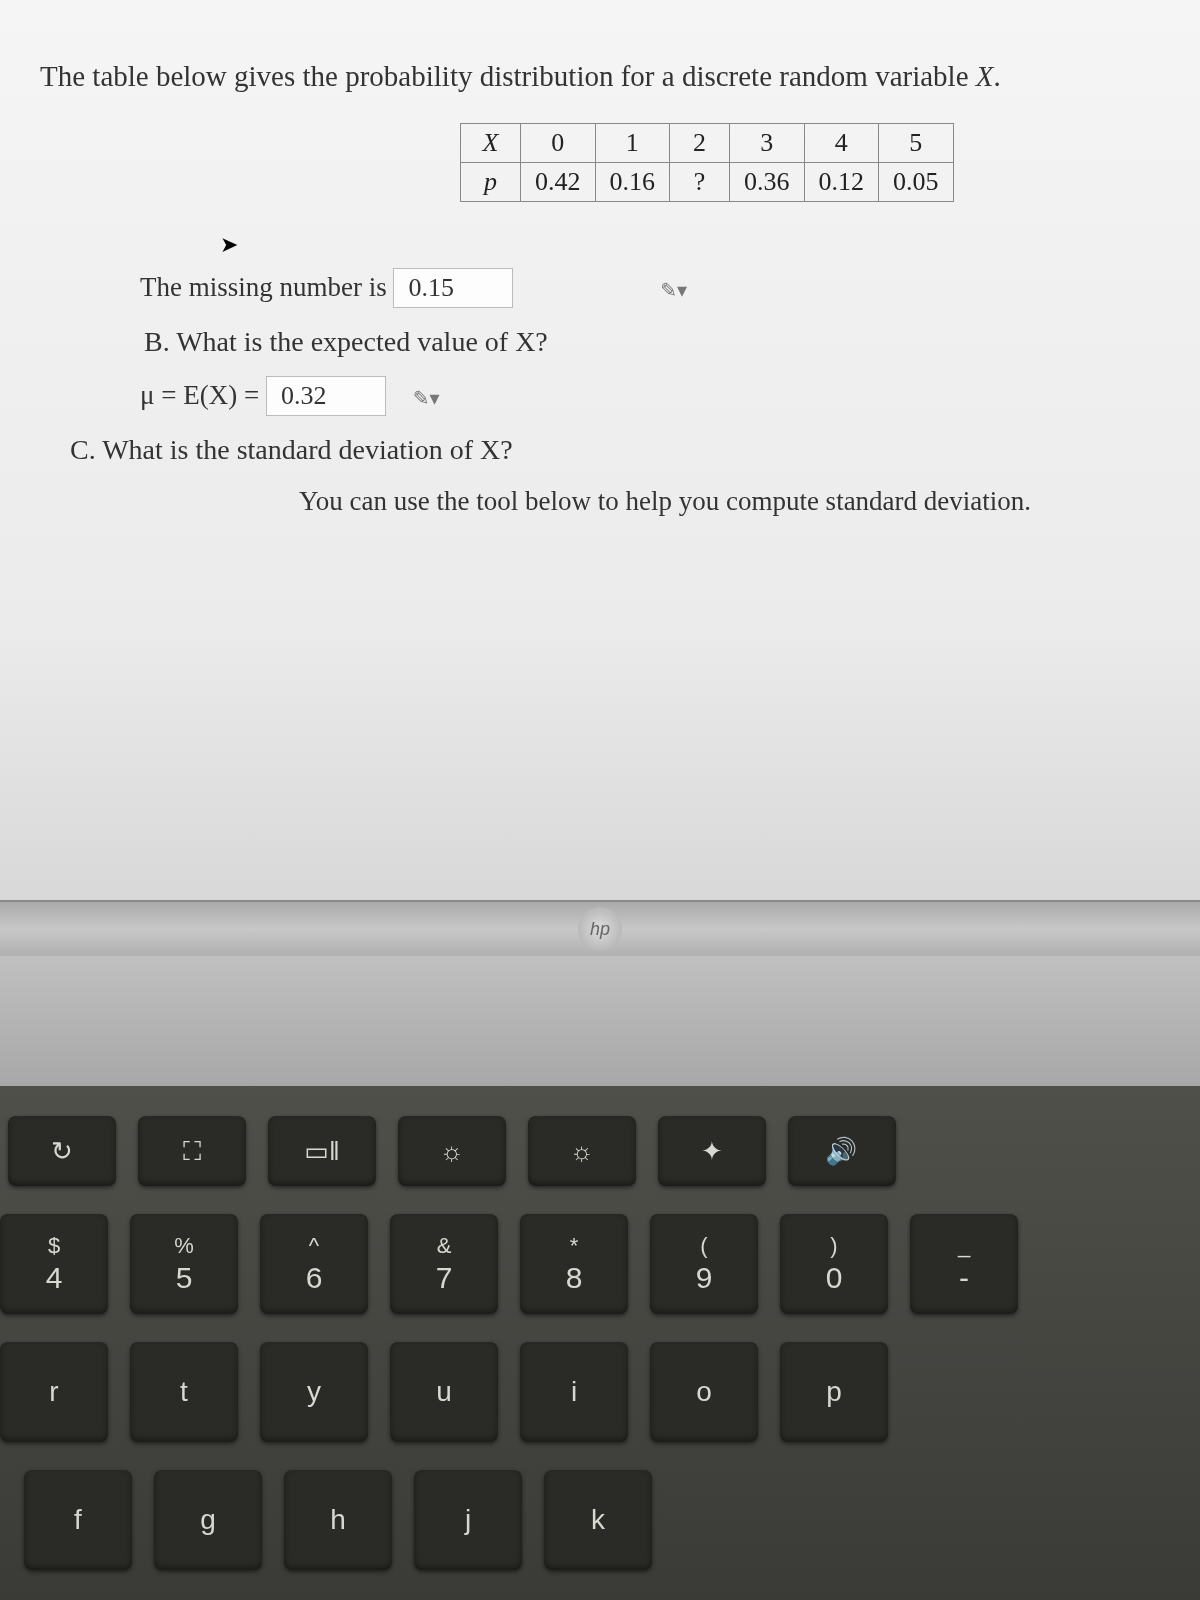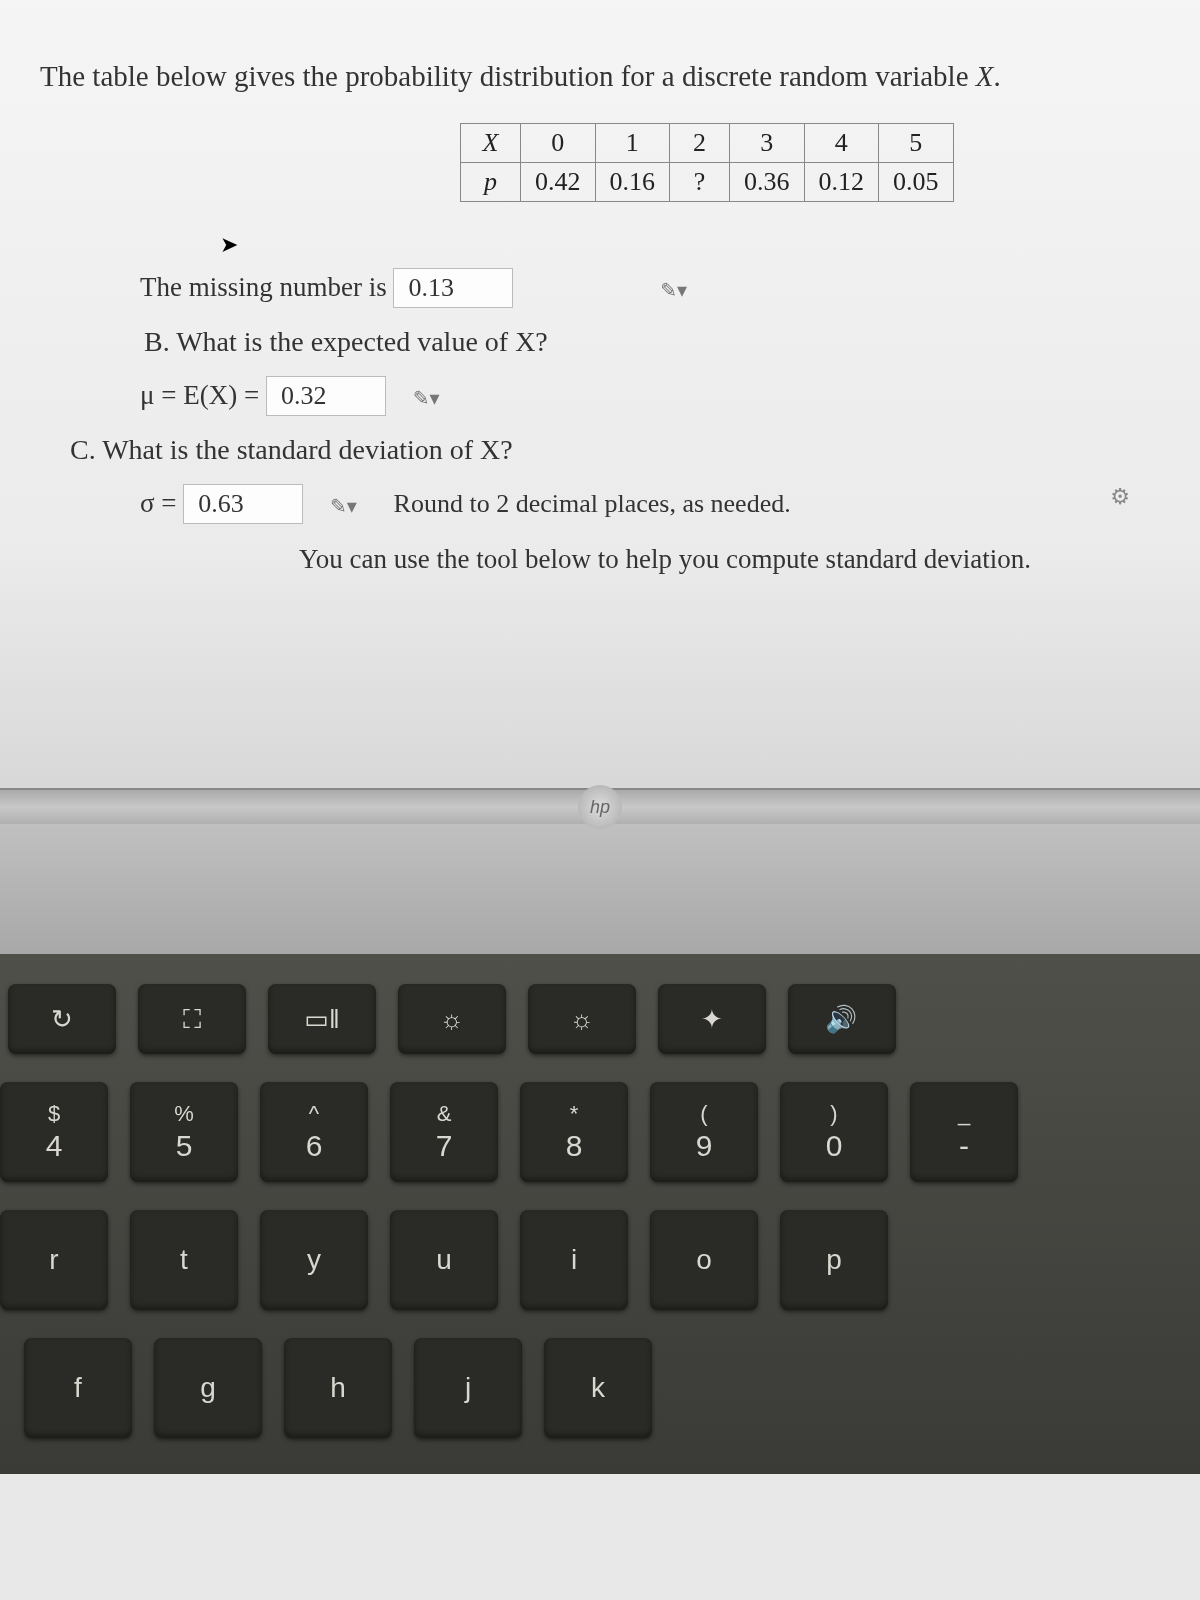--- a/index.html
+++ b/index.html
@@ -7,21 +7,21 @@
     width: 1200px;
     height: 1600px;
     font-family: Georgia, 'Times New Roman', serif;
     background: #e8e8e8;
     position: relative;
     overflow: hidden;
   }
   .screen {
     background: linear-gradient(180deg, #f5f5f5 0%, #ebebeb 70%, #d8d8d8 100%);
     padding: 60px 40px 40px 40px;
-    height: 788px;
+    height: 900px;
     position: relative;
   }
   .problem-text {
     font-size: 29px;
     color: #333;
     margin-bottom: 30px;
   }
   .italic-var {
     font-style: italic;
   }
@@ -80,21 +80,21 @@
   }
   .prefs-icon {
     float: right;
     color: #888;
     font-size: 22px;
     margin-right: 30px;
   }
 
   
   .laptop-bezel {
-    height: 36px;
+    height: 56px;
     background: linear-gradient(180deg, #aaa 0%, #c8c8c8 50%, #b0b0b0 100%);
     border-top: 2px solid #888;
     position: relative;
   }
   .hp-logo {
     position: absolute;
     left: 50%;
     top: 50%;
     transform: translate(-50%, -50%);
     width: 44px;
@@ -189,39 +189,32 @@
       <td>0.12</td>
       <td>0.05</td>
     </tr>
   </tbody>
     </table>
 
   <div class="cursor">➤</div>
 
   <div class="indent">
     <span>The missing number is</span>
-    <span class="answer-box">0.13</span>
+    <span class="answer-box">0.15</span>
     <span class="edit-icon" style="margin-left:140px;">✎▾</span>
   </div>
 
   <p class="section" style="margin-left:104px;">B. What is the expected value of X?</p>
   <div class="indent">
     <span>μ = E(X) =</span>
     <span class="answer-box">0.32</span>
     <span class="edit-icon">✎▾</span>
   </div>
 
   <p class="section" style="margin-left:30px;">C. What is the standard deviation of X?</p>
-  <div class="indent">
-    <span>σ =</span>
-    <span class="answer-box">0.63</span>
-    <span class="edit-icon">✎▾</span>
-    <span class="hint-text">Round to 2 decimal places, as needed.</span>
-    <span class="prefs-icon">⚙</span>
-  </div>
 
   <p class="indent" style="margin-left:130px; margin-top:20px;text-align:center;">You can use the tool below to help you compute standard deviation.</p>
 </div>
 
 <div class="laptop-bezel">
   <div class="hp-logo">hp</div>
 </div>
 <div class="palmrest"></div>
 
 <div class="keyboard">

